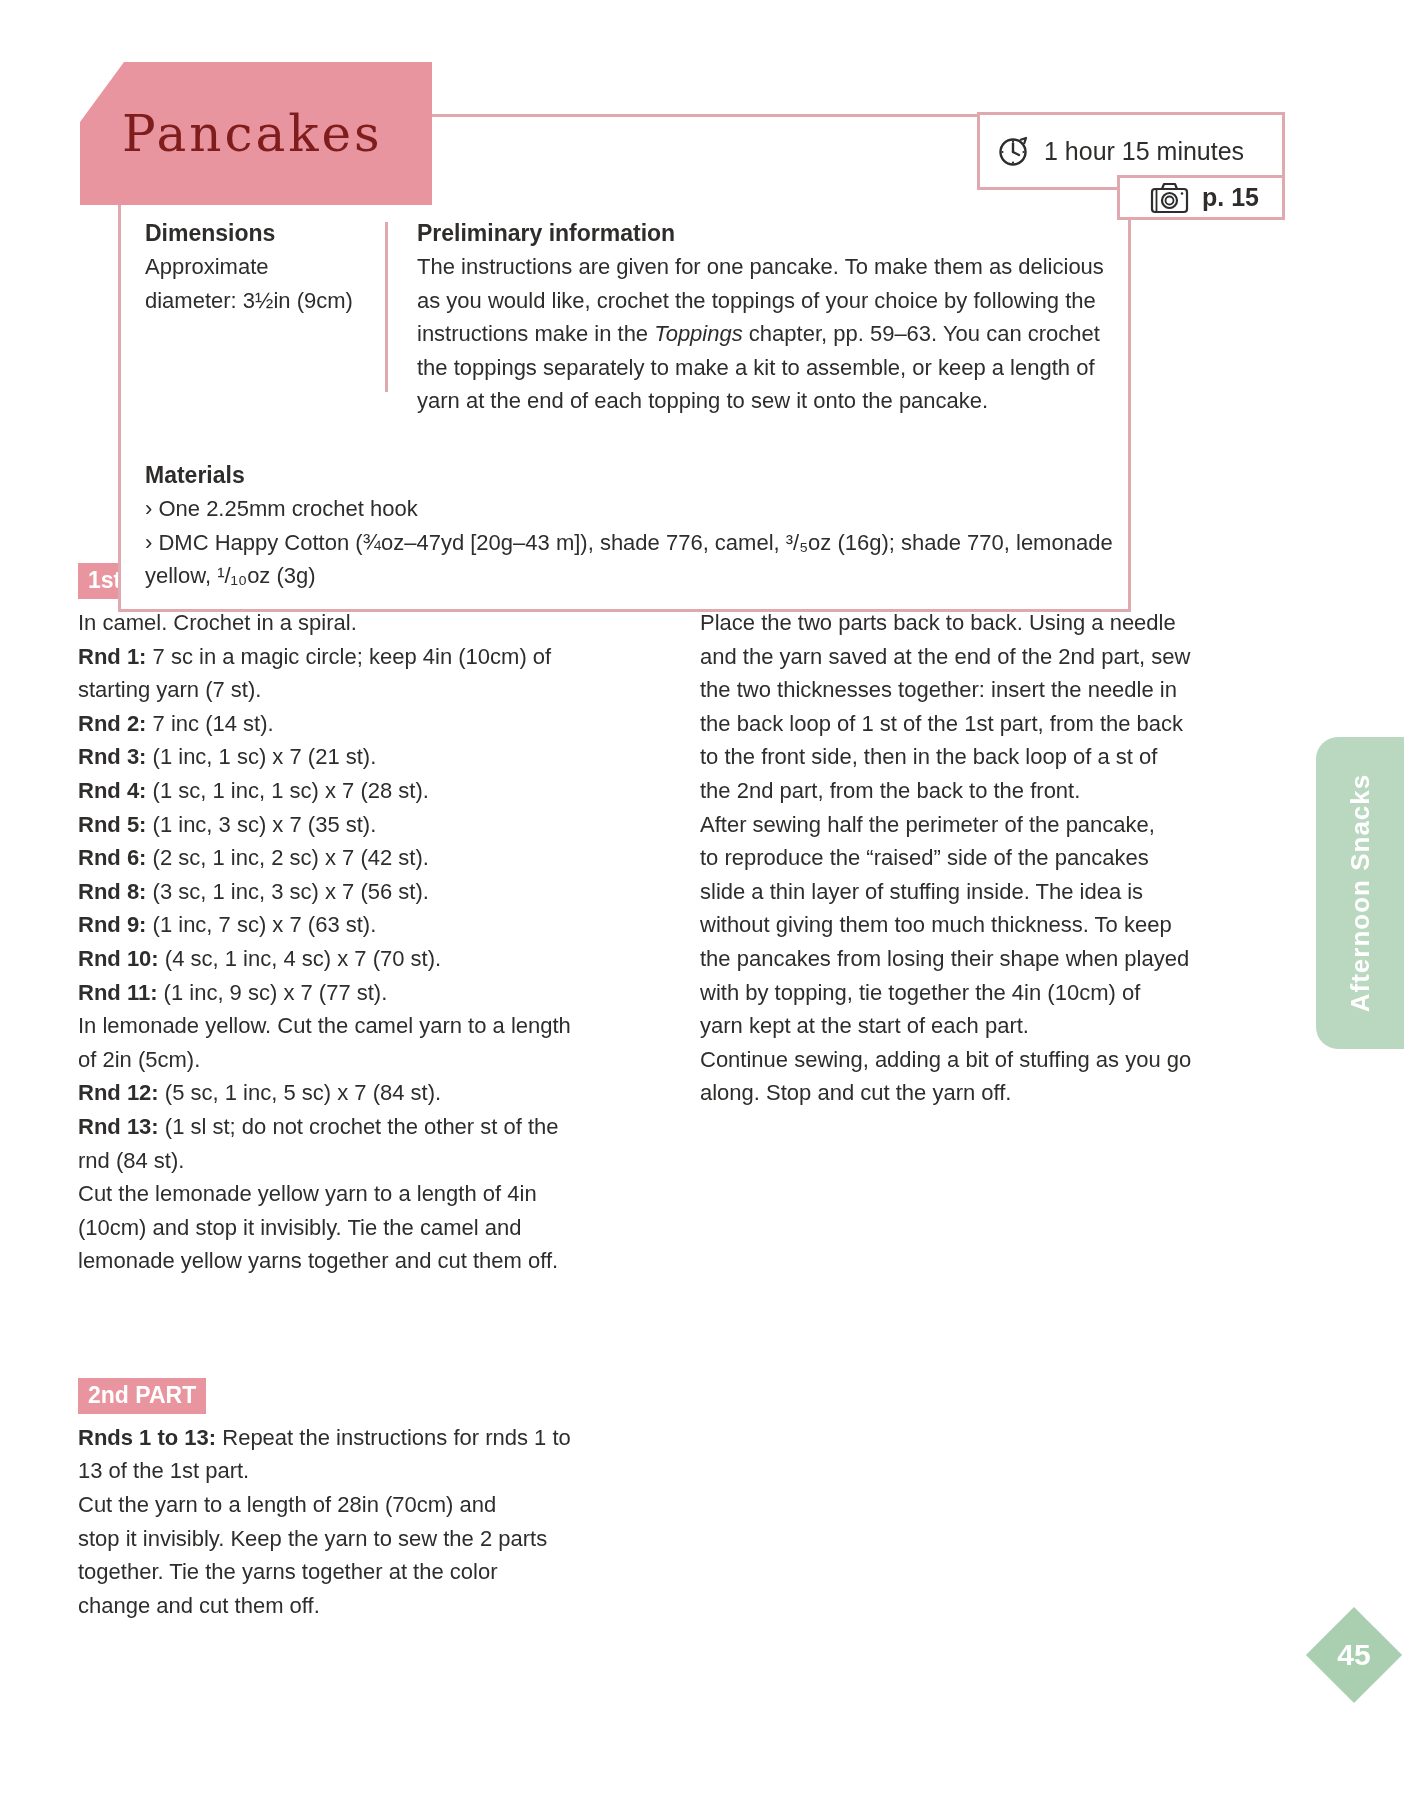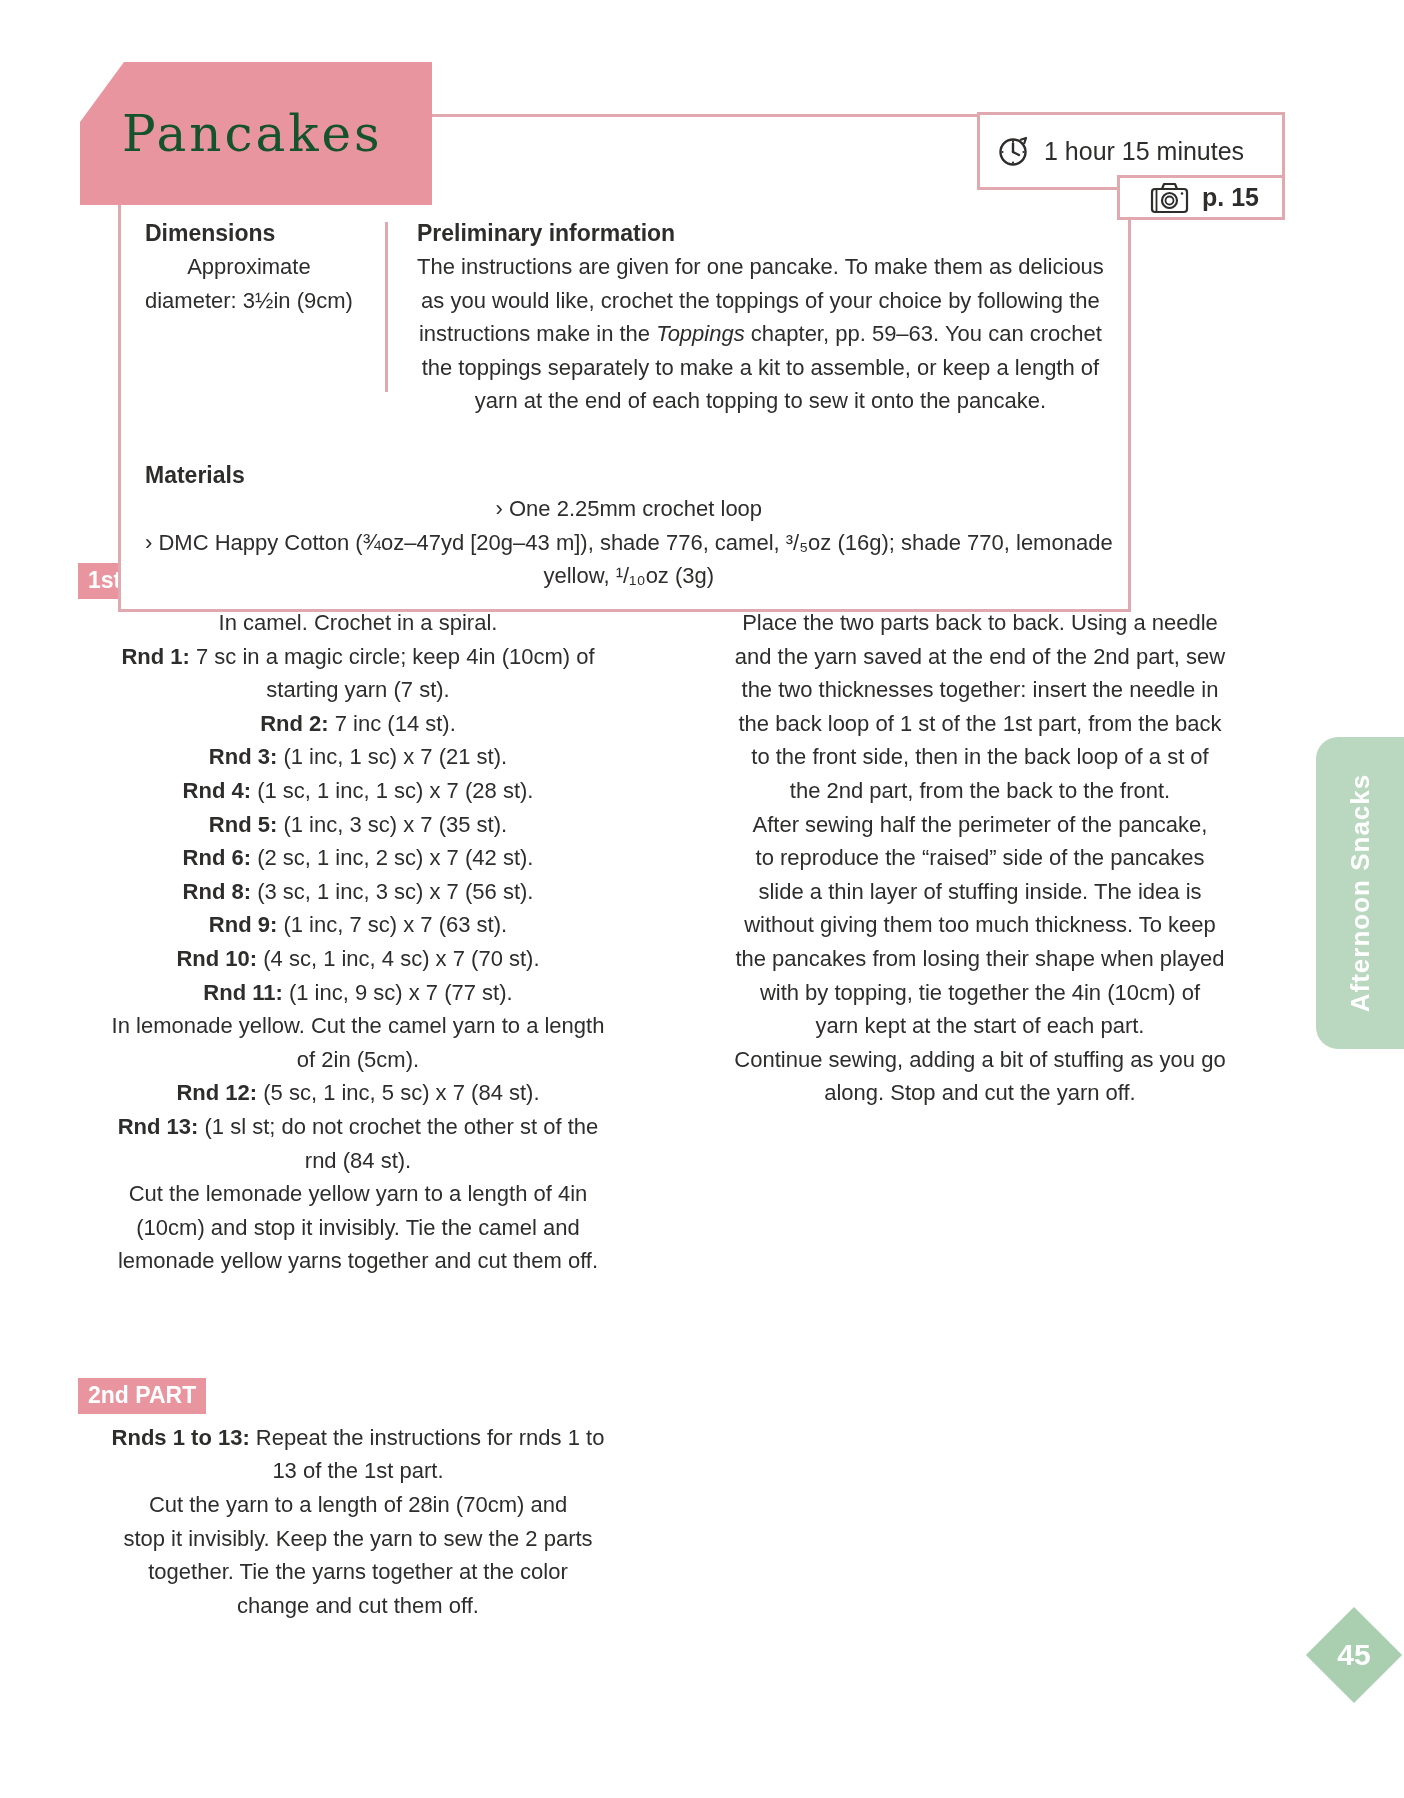--- a/index.html
+++ b/index.html
@@ -3,21 +3,21 @@
 <meta charset="utf-8">
 <style>
   html,body{margin:0;padding:0;background:#ffffff;}
   .page{position:relative;width:1404px;height:1798px;background:#ffffff;overflow:hidden;
         font-family:"Liberation Sans", sans-serif;color:#2e2d2c;}
 
   
   .banner{position:absolute;left:80px;top:62px;width:352px;height:143px;background:#e9959f;
           clip-path:polygon(44px 0, 100% 0, 100% 100%, 0 100%, 0 60px);z-index:3;
           display:flex;align-items:center;}
-  .banner .title{font-family:"DejaVu Serif", serif;font-size:50px;color:#14532d;
+  .banner .title{font-family:"DejaVu Serif", serif;font-size:50px;color:#7f1d1d;
                  letter-spacing:3px;padding-left:42px;font-weight:400;}
 
   .infobox{position:absolute;left:118px;top:114px;width:1013px;height:498px;
            border:3px solid #dfa9af;box-sizing:border-box;background:#ffffff;z-index:1;}
 
   .timebox{position:absolute;left:977px;top:112px;width:308px;height:78px;box-sizing:border-box;
            border:3px solid #dfa9af;background:#ffffff;z-index:4;display:flex;align-items:center;
            gap:12px;padding-left:16px;font-size:25px;}
   .photobox{position:absolute;left:1117px;top:175px;width:168px;height:45px;box-sizing:border-box;
             border:3px solid #dfa9af;background:#ffffff;z-index:4;display:flex;align-items:center;
@@ -27,21 +27,21 @@
 
   .dimensions{position:absolute;left:145px;top:216px;z-index:2;}
   .divider{position:absolute;left:385px;top:222px;width:3px;height:170px;background:#dfa9af;z-index:2;}
   .preliminary{position:absolute;left:417px;top:216px;z-index:2;}
   .materials{position:absolute;left:145px;top:458px;z-index:2;}
 
   .badge{display:inline-block;background:#e9959f;color:#ffffff;font-weight:bold;font-size:23px;
          padding:4px 10px 6px 10px;line-height:26px;}
   .col-left{position:absolute;left:78px;top:563px;width:560px;}
   .col-right{position:absolute;left:700px;top:563px;width:560px;}
-  .lines{margin-top:7px;text-align:center;}
+  .lines{margin-top:7px;}
   .tl{white-space:pre;font-size:22px;line-height:33.6px;}
   .b{font-weight:bold;}
   .i{font-style:italic;}
   .gap{height:100px;}
 
   
   .sidetab{position:absolute;right:0;top:737px;width:88px;height:312px;background:#bad8bf;
            border-radius:22px 0 0 22px;z-index:2;}
   .sidetab .rot{position:absolute;left:50%;top:50%;transform:translate(-50%,-50%) rotate(-90deg);
                 white-space:nowrap;color:#ffffff;font-weight:bold;font-size:26px;letter-spacing:1px;}
@@ -109,21 +109,21 @@
         <div class="tl"><span>as you would like, crochet the toppings of your choice by following the</span></div>
         <div class="tl"><span>instructions make in the </span><span class="i">Toppings</span><span> chapter, pp. 59–63. You can crochet</span></div>
         <div class="tl"><span>the toppings separately to make a kit to assemble, or keep a length of</span></div>
         <div class="tl"><span>yarn at the end of each topping to sew it onto the pancake.</span></div>
       </div>
   </div>
 
   <div class="materials">
     <div class="h-bold">Materials</div>
     <div class="lines" style="margin-top:0;">
-        <div class="tl"><span>› One 2.25mm crochet loop</span></div>
+        <div class="tl"><span>› One 2.25mm crochet hook</span></div>
         <div class="tl"><span>› DMC Happy Cotton (¾oz–47yd [20g–43 m]), shade 776, camel, ³/₅oz (16g); shade 770, lemonade</span></div>
         <div class="tl"><span>yellow, ¹/₁₀oz (3g)</span></div>
       </div>
   </div>
 
   <div class="col-left">
     <span class="badge">1st PART</span>
     <div class="lines">
         <div class="tl"><span>In camel. Crochet in a spiral.</span></div>
         <div class="tl"><span class="b">Rnd 1:</span><span> 7 sc in a magic circle; keep 4in (10cm) of</span></div>

